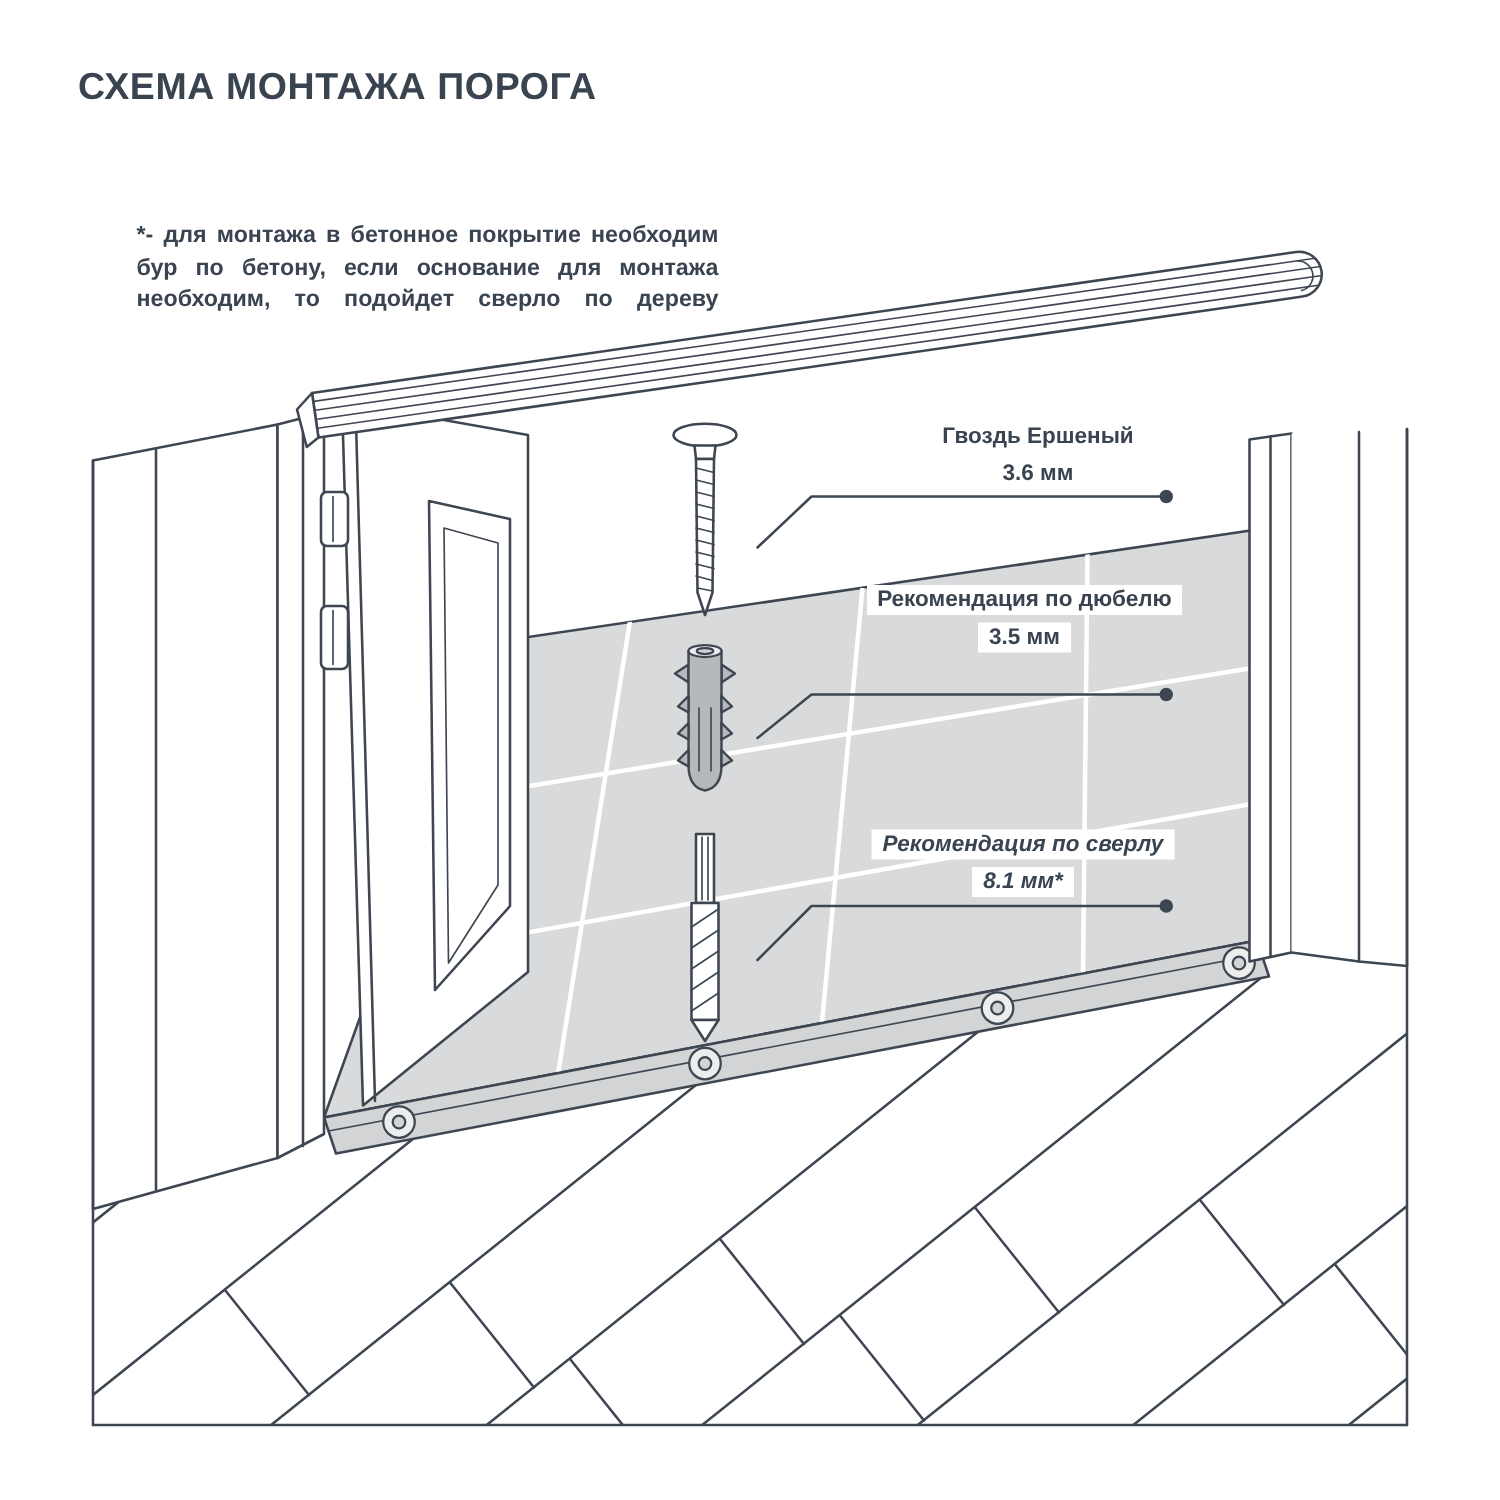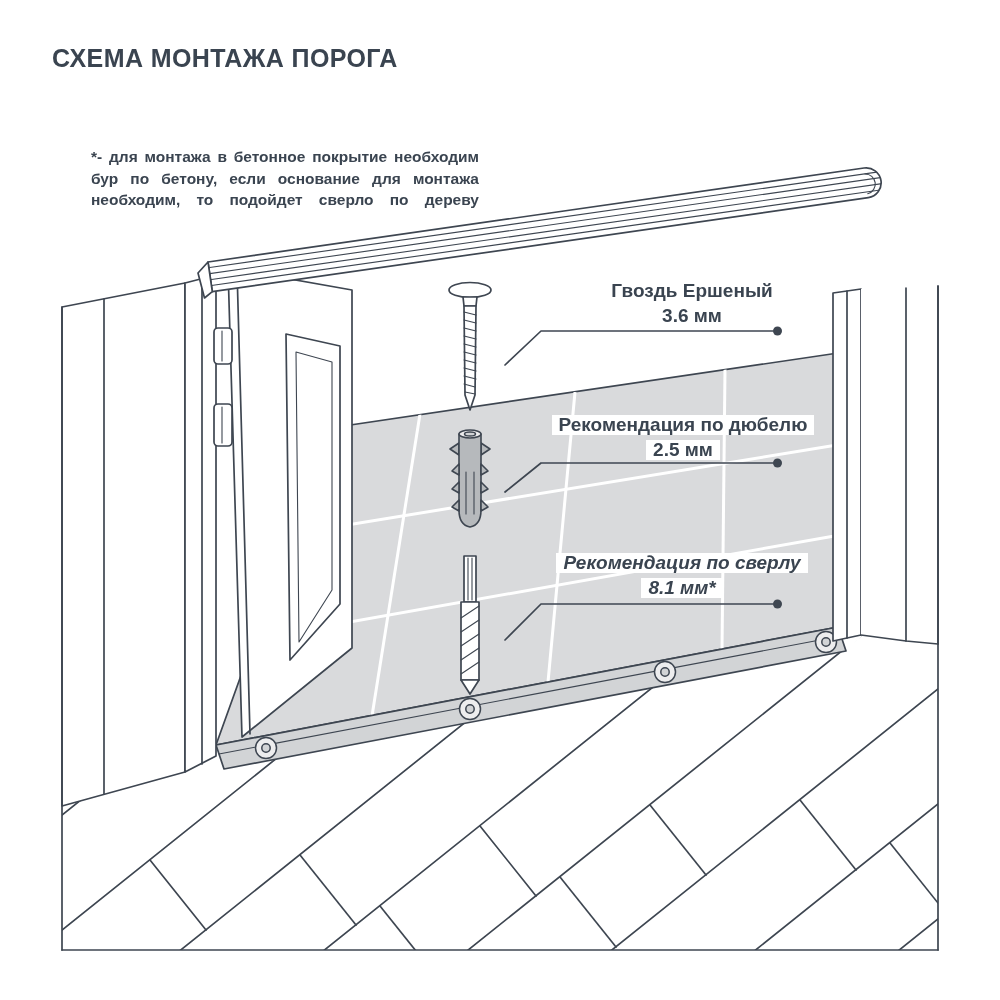--- a/index.html
+++ b/index.html
@@ -44,25 +44,25 @@
   .gray{fill:var(--dowel-fill);stroke:var(--line-color);stroke-width:1.6;stroke-linejoin:round;}
   .washer{fill:var(--washer-fill);stroke:var(--line-color);stroke-width:1.5;}
   .washer-in{fill:var(--strip-fill);stroke:var(--line-color);stroke-width:1.5;}
   .joint{stroke:#ffffff;stroke-width:3;fill:none;}
   .dot{fill:var(--line-color);}
   .callout{
     position:absolute;text-align:center;color:var(--text-color);
   }
   .callout .clabel, .callout .cvalue{
     display:inline-block;background:#ffffff;padding:1px 7px;
-    font-size:19px;font-weight:bold;line-height:18px;white-space:nowrap;
+    font-size:15px;font-weight:bold;line-height:18px;white-space:nowrap;
   }
   .callout .cvalue{margin-top:5px;}
   .c1{left:557px;top:281px;width:270px;}
-  .c2{left:548px;top:415px;width:270px;}
+  .c2{left:548px;top:390px;width:270px;}
   .c3{left:547px;top:553px;width:270px;font-style:italic;}
 </style>
 </head>
 <body>
 
 <div class="canvas">
 
   <svg class="diagram-svg" viewBox="0 0 1000 1000" xmlns="http://www.w3.org/2000/svg">
 
     <defs>
@@ -253,20 +253,20 @@
     <div class="fline">бур по бетону, если основание для монтажа</div>
     <div class="fline">необходим, то подойдет сверло по дереву</div>
   </div>
 
   <div class="callout c1">
     <span class="clabel">Гвоздь Ершеный</span><br>
     <span class="cvalue">3.6 мм</span>
   </div>
   <div class="callout c2">
     <span class="clabel">Рекомендация по дюбелю</span><br>
-    <span class="cvalue">2.5 мм</span>
+    <span class="cvalue">3.5 мм</span>
   </div>
   <div class="callout c3">
     <span class="clabel">Рекомендация по сверлу</span><br>
     <span class="cvalue">8.1 мм*</span>
   </div>
 
 </div>
 
 </body></html>

